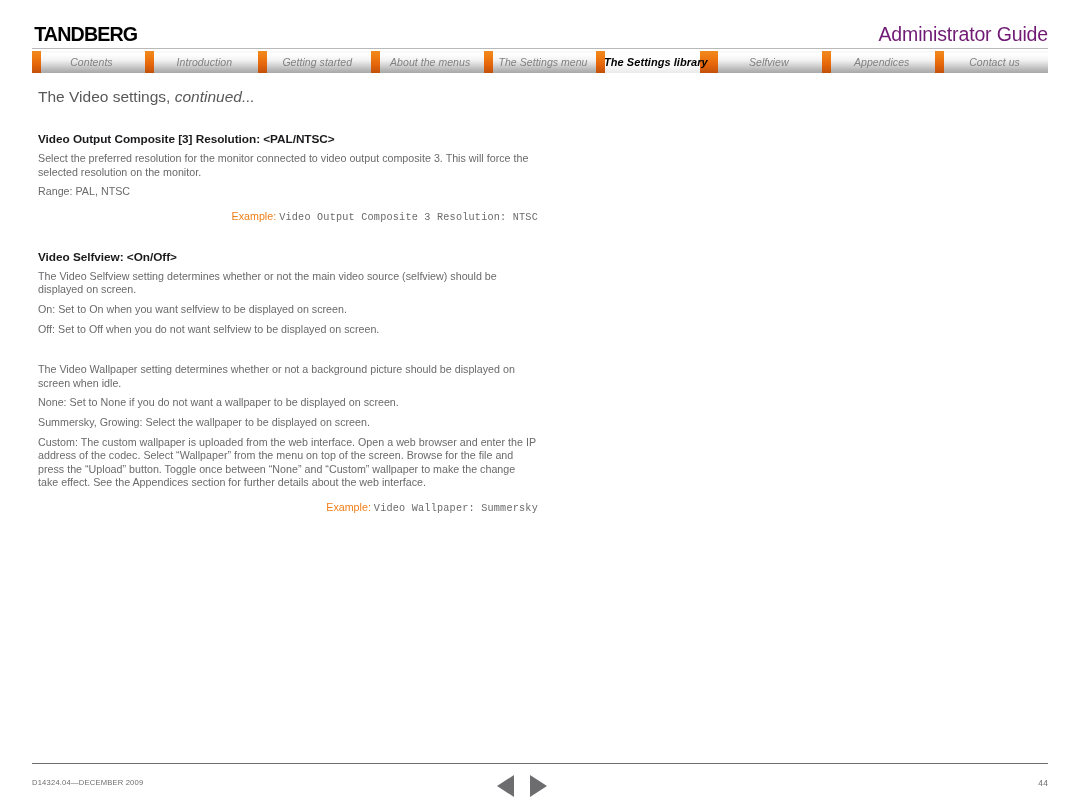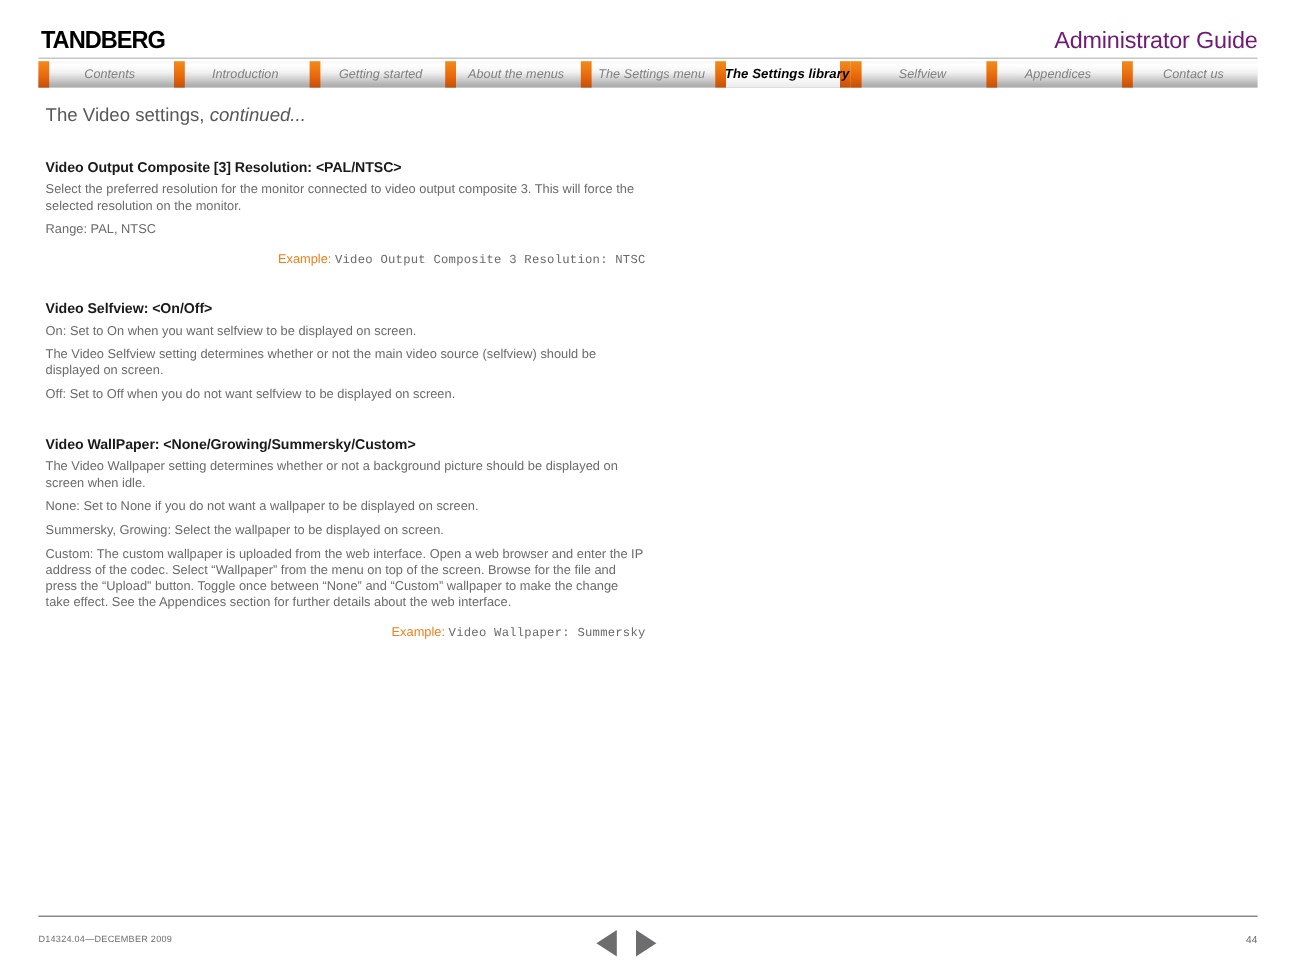--- a/index.html
+++ b/index.html
@@ -305,26 +305,25 @@
   </h1>
   <div id="settings-container">
       <div class="setting-block">
         <h2 class="setting-title">Video Output Composite [3] Resolution: &lt;PAL/NTSC&gt;</h2>
         <p class="setting-p">Select the preferred resolution for the monitor connected to video output composite 3. This will force the selected resolution on the monitor.</p>
         <p class="setting-p">Range: PAL, NTSC</p>
         <div class="example-line"><span class="example-label">Example:</span> <span class="example-code">Video Output Composite 3 Resolution: NTSC</span></div>
       </div>
       <div class="setting-block">
         <h2 class="setting-title">Video Selfview: &lt;On/Off&gt;</h2>
+        <p class="setting-p">The Video Selfview setting determines whether or not the main video source (selfview) should be displayed on screen.</p>
         <p class="setting-p">On: Set to On when you want selfview to be displayed on screen.</p>
-        <p class="setting-p">The Video Selfview setting determines whether or not the main video source (selfview) should be displayed on screen.</p>
         <p class="setting-p">Off: Set to Off when you do not want selfview to be displayed on screen.</p>
       </div>
       <div class="setting-block">
-        <h2 class="setting-title">Video WallPaper: &lt;None/Growing/Summersky/Custom&gt;</h2>
         <p class="setting-p">The Video Wallpaper setting determines whether or not a background picture should be displayed on screen when idle.</p>
         <p class="setting-p">None: Set to None if you do not want a wallpaper to be displayed on screen.</p>
         <p class="setting-p">Summersky, Growing: Select the wallpaper to be displayed on screen.</p>
         <p class="setting-p">Custom: The custom wallpaper is uploaded from the web interface. Open a web browser and enter the IP address of the codec. Select “Wallpaper” from the menu on top of the screen. Browse for the file and press the “Upload” button. Toggle once between “None” and “Custom” wallpaper to make the change take effect. See the Appendices section for further details about the web interface.</p>
         <div class="example-line"><span class="example-label">Example:</span> <span class="example-code">Video Wallpaper: Summersky</span></div>
       </div>
     </div>
 </div>
 
 <div class="footer-rule"></div>

